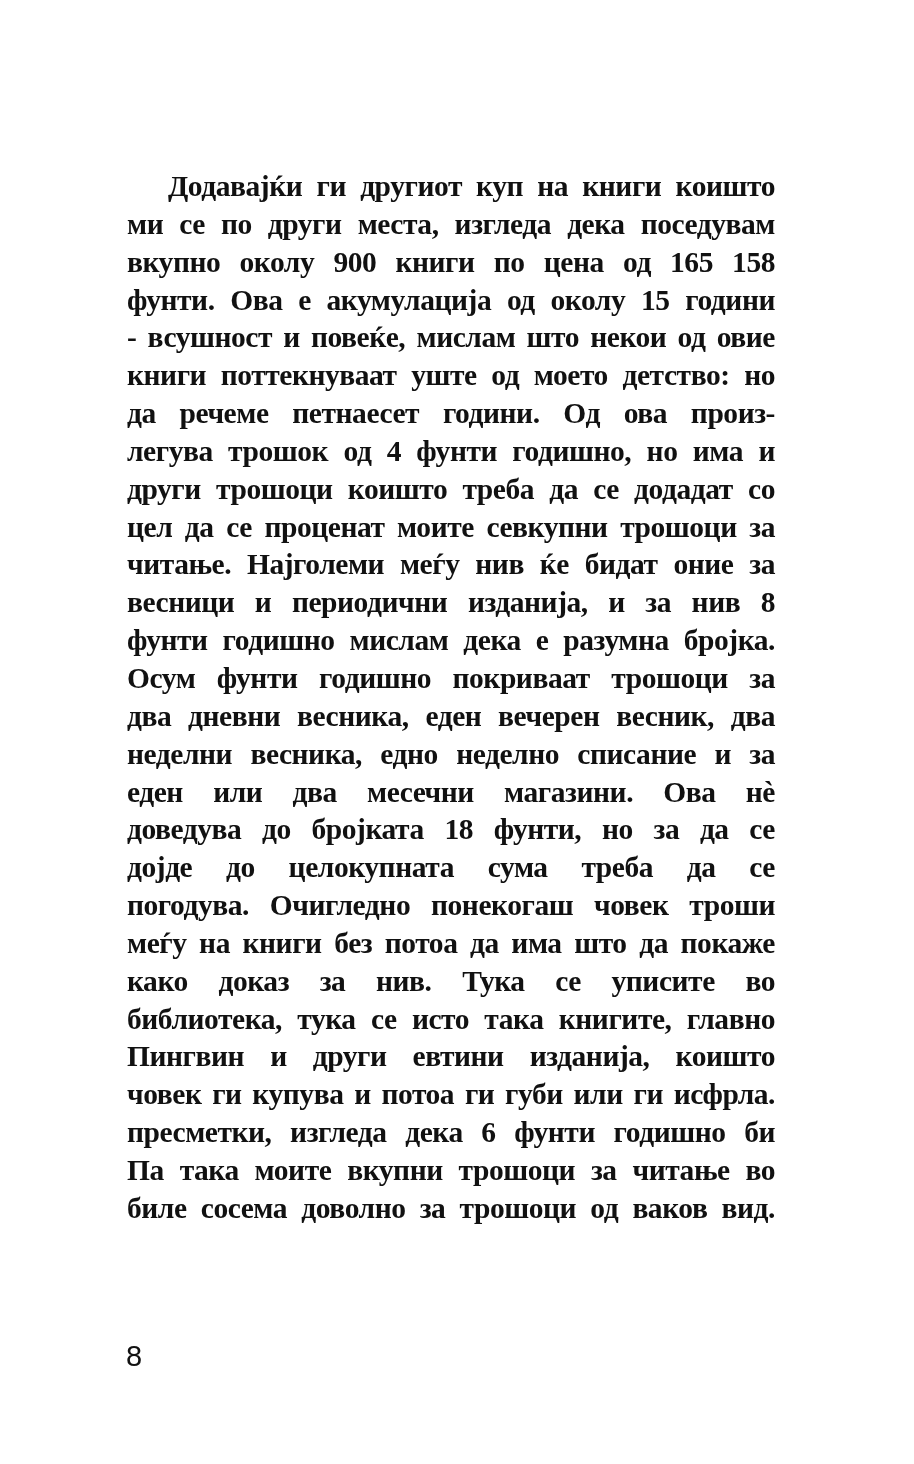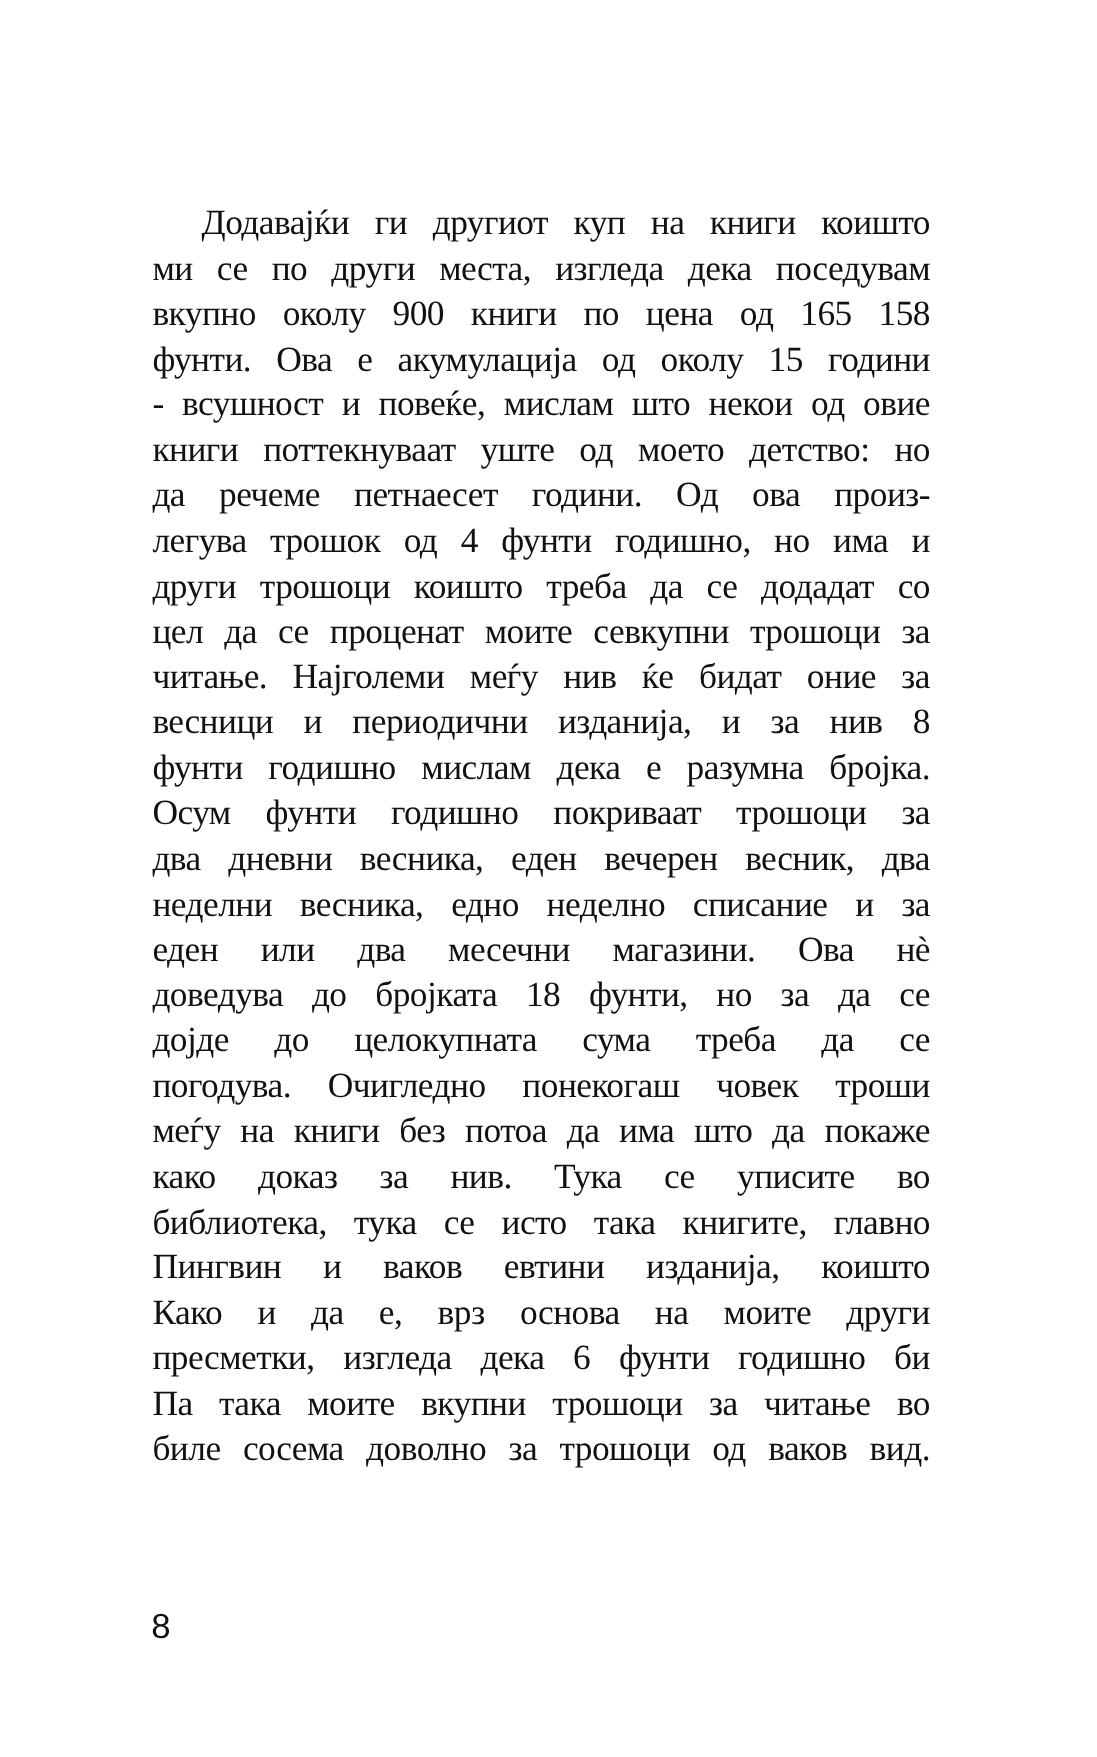--- a/index.html
+++ b/index.html
@@ -22,20 +22,21 @@
     }
     .text-block {
       position: absolute;
       left: 127px;
       top: 168px;
       width: 648px;
       font-family: "Liberation Serif", "DejaVu Serif", serif;
       font-size: 29.5px;
       color: #111111;
       letter-spacing: -0.45px;
+      font-weight: bold;
     }
     .line {
       display: block;
       height: 37.85px;
       line-height: 37.85px;
       white-space: nowrap;
       text-align: justify;
       text-align-last: justify;
     }
     .line.first {
@@ -72,21 +73,21 @@
     <span class="line">Осум фунти годишно покриваат трошоци за</span>
     <span class="line">два дневни весника, еден вечерен весник, два</span>
     <span class="line">неделни весника, едно неделно списание и за</span>
     <span class="line">еден или два месечни магазини. Ова нѐ</span>
     <span class="line">доведува до бројката 18 фунти, но за да се</span>
     <span class="line">дојде до целокупната сума треба да се</span>
     <span class="line">погодува. Очигледно понекогаш човек троши</span>
     <span class="line">меѓу на книги без потоа да има што да покаже</span>
     <span class="line">како доказ за нив. Тука се уписите во</span>
     <span class="line">библиотека, тука се исто така книгите, главно</span>
-    <span class="line">Пингвин и ваков евтини изданија, коишто</span>
-    <span class="line">Како и да е, врз основа на моите други</span>
+    <span class="line">Пингвин и други евтини изданија, коишто</span>
+    <span class="line">човек ги купува и потоа ги губи или ги исфрла.</span>
     <span class="line">пресметки, изгледа дека 6 фунти годишно би</span>
     <span class="line">Па така моите вкупни трошоци за читање во</span>
     <span class="line">биле сосема доволно за трошоци од ваков вид.</span>
   </div>
 
   <div class="page-number">8</div>
 </div>
 
 </body></html>

